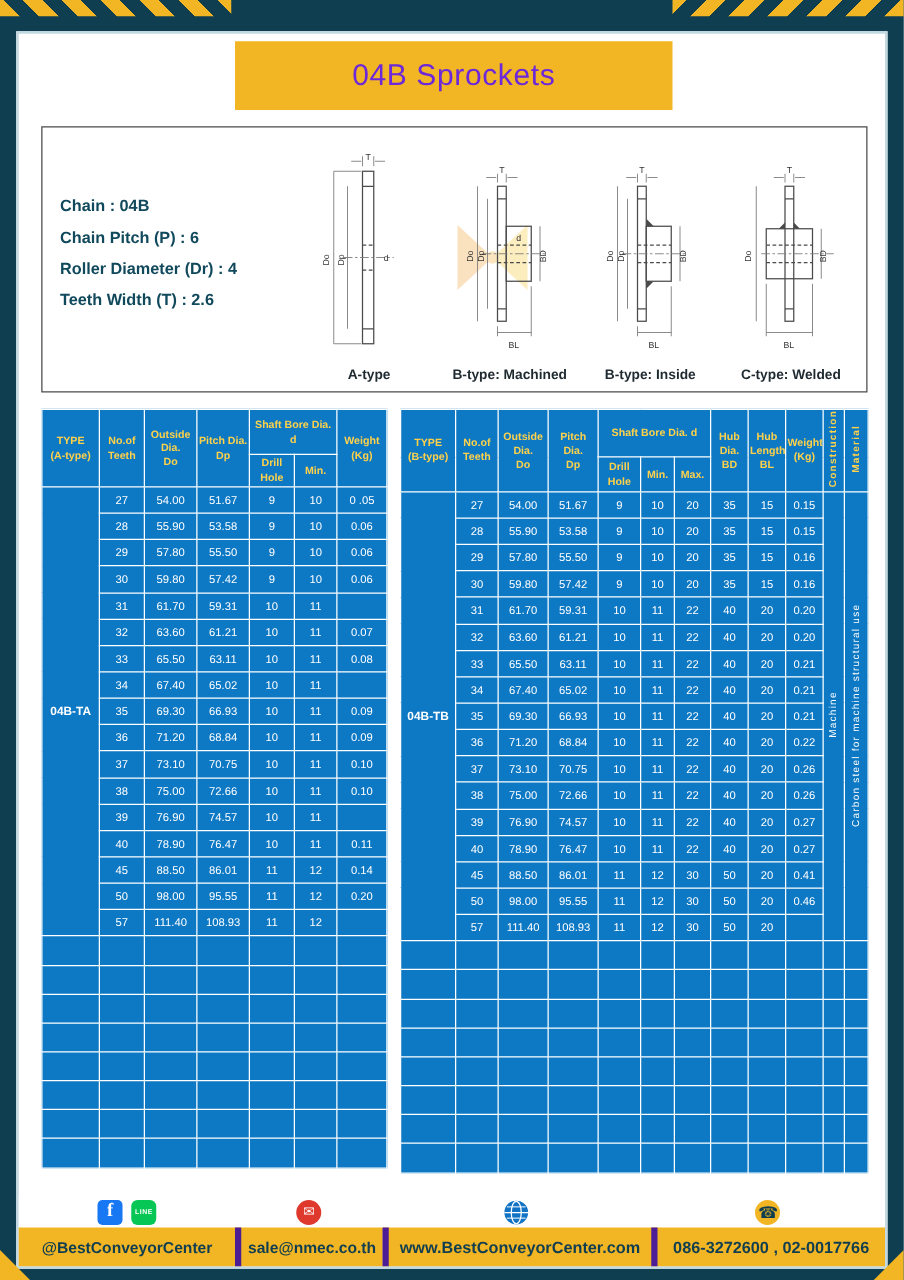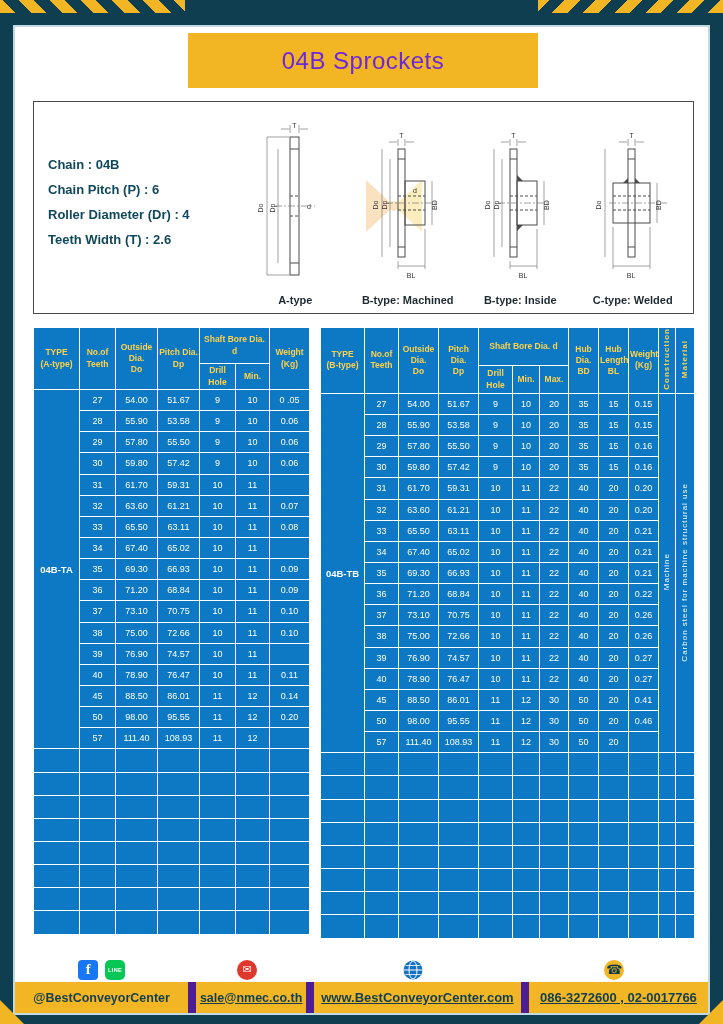--- a/index.html
+++ b/index.html
@@ -89,21 +89,21 @@
   
   .footer {
     position: absolute; left: 0; bottom: 0; width: 693px; height: 56px;
     display: grid; grid-template-columns: 25% 17% 31% 27%; grid-template-rows: 25px 31px;
   }
   .icon-cell { background: #ffffff; display: flex; align-items: center; justify-content: center; gap: 7px; }
   .bar-cell {
     background: #f2b624; display: flex; align-items: center; justify-content: center;
     color: #103e50; font-weight: bold; font-size: 13px; white-space: nowrap; text-align: center;
   }
-  .bar-cell + .bar-cell { border-left: 8px solid #4c1d95; text-decoration: underline; }
+  .bar-cell + .bar-cell { border-left: 5px solid #4c1d95; }
   .fb-icon {
     width: 20px; height: 20px; background: #1877f2; border-radius: 4px; color: #fff;
     font-weight: bold; font-size: 15px; display: inline-flex; align-items: center; justify-content: center;
     font-family: "Liberation Serif", serif;
   }
   .line-icon {
     width: 20px; height: 20px; background: #06c755; border-radius: 5px; color: #fff;
     font-weight: bold; font-size: 5.5px; letter-spacing: 0.4px;
     display: inline-flex; align-items: center; justify-content: center;
   }

